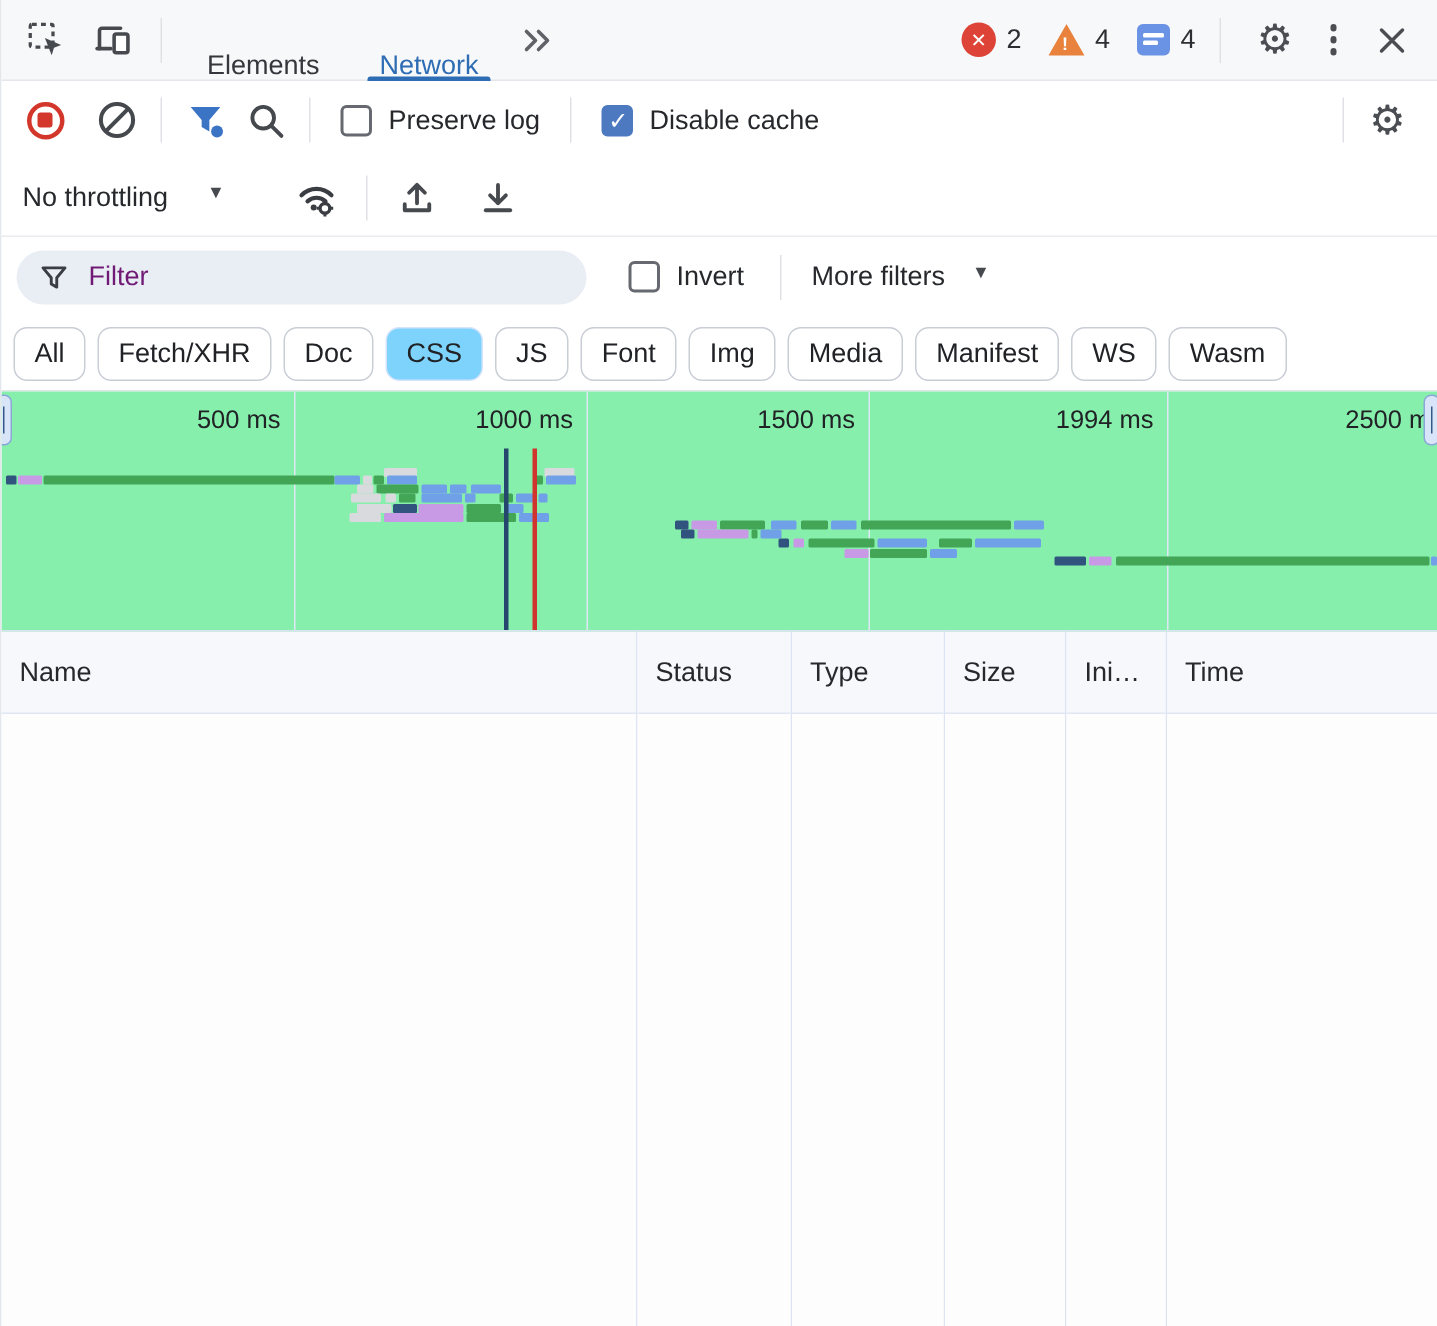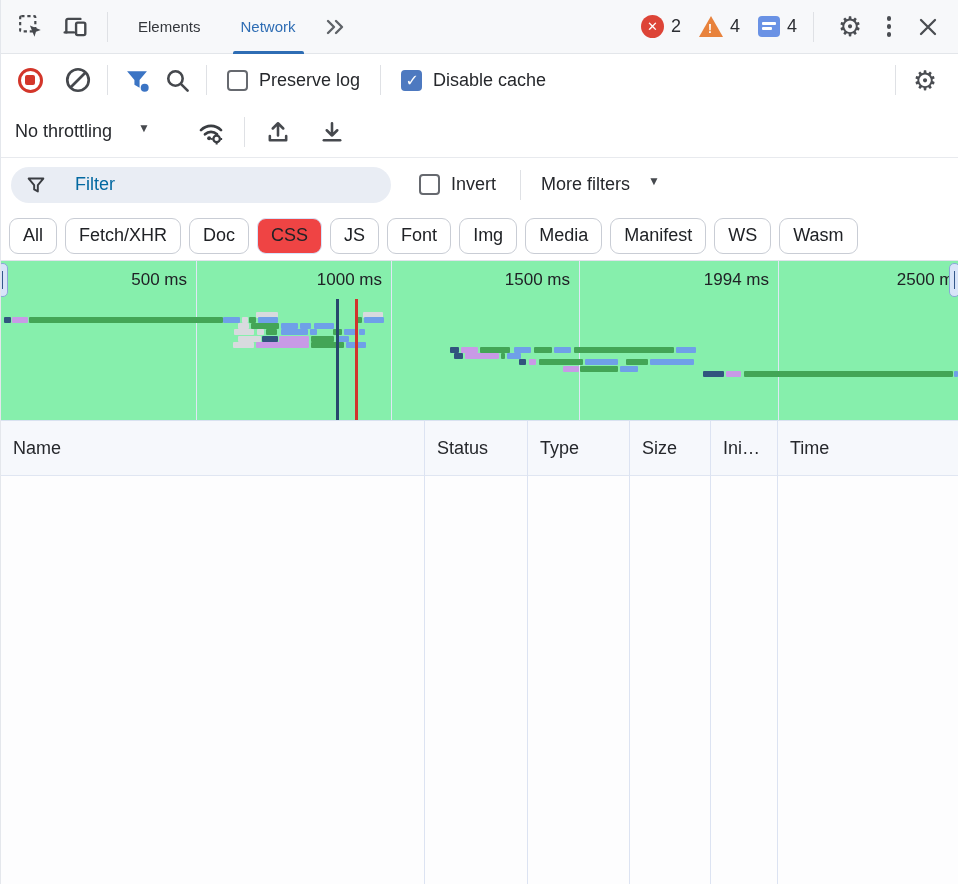--- a/index.html
+++ b/index.html
@@ -12,21 +12,21 @@
     background: #fff;
     overflow: hidden;
     border-left: 1px solid #e4e7ec;
   }
   .row { display:flex; align-items:center; }
 
   
   .tabbar { height:54px; background:#f7f8fa; border-bottom:1px solid #e3e6ea; padding:0 10px; gap:4px; }
   .tabbar .iconbtn { width:40px; height:38px; display:flex; align-items:center; justify-content:center; border-radius:6px; }
   .vdiv { width:1px; height:30px; background:#dfe1e5; margin:0 8px; flex:none; }
-  .tab { position:relative; height:54px; display:flex; align-items:center; padding:0 18px; font-size:15px; color:#34373c; }
+  .tab { position:relative; height:54px; display:flex; align-items:flex-end; padding:0 18px; font-size:18px; color:#34373c; }
   .tab.active { color:#2e6db4; }
   .tab.active::after { content:""; position:absolute; left:10px; right:10px; bottom:0; height:3px; background:#2e6db4; border-radius:2px 2px 0 0; }
   .badge-group { display:flex; align-items:center; gap:7px; margin-left:14px; }
   .badge-count { font-size:18px; color:#2c2e33; }
   .err-circle { width:23px; height:23px; border-radius:50%; background:#dd4437; color:#fff; display:flex; align-items:center; justify-content:center; font-size:13px; font-weight:bold; }
   .warn-tri { position:relative; width:0; height:0; border-left:12px solid transparent; border-right:12px solid transparent; border-bottom:21px solid #e8823c; }
   .warn-tri span { position:absolute; left:-3px; top:6px; color:#fff; font-size:12px; font-weight:bold; }
   .msg-sq { width:22px; height:21px; background:#6a92e5; border-radius:4px 4px 4px 4px; position:relative; }
   .msg-sq i { position:absolute; left:4px; height:2.5px; background:#fff; border-radius:1px; display:block; }
   .dots { display:flex; flex-direction:column; gap:3.5px; align-items:center; padding:0 6px; }
@@ -45,26 +45,26 @@
   .spacer { flex:1; }
 
   
   .toolbar2 { height:52px; background:#fff; border-bottom:1px solid #e8eaee; padding:0 14px; gap:2px; }
   .dd { display:flex; align-items:flex-start; gap:26px; margin-right:18px; }
   .dd .arrow { font-size:12px; color:#46494e; }
 
   
   .filterbar { height:53px; background:#fff; padding:0 10px; gap:2px; }
   .filterpill { display:flex; align-items:center; width:380px; height:36px; background:#e9edf4; border-radius:18px; padding:0 14px; gap:12px; }
-  .filterpill .ph { font-size:18px; color:#0369a1;margin-left:16px; }
+  .filterpill .ph { font-size:18px; color:#701a75; }
 
   
   .chipsrow { height:50px; background:#fff; border-bottom:1px solid #e0e4eb; padding:0 8px; gap:8px; white-space:nowrap; overflow:hidden; }
   .chip { display:inline-flex; align-items:center; height:36px; padding:0 13px; border:1px solid #c9cdd5; border-radius:9px; font-size:18px; color:#202226; background:#fff; flex:none; }
-  .chip.active { background:#ef4444; border-color:#d6e4fb; }
+  .chip.active { background:#7dd3fc; border-color:#d6e4fb; }
 
   
   .overview { position:relative; height:160px; background:#86efac; border-bottom:1px solid #d9e2f0; overflow:hidden; }
   .gridline { position:absolute; top:0; bottom:0; width:1px; background:#dfe7f5; }
   .ticklabel { position:absolute; top:9px; font-size:17px; color:#202226; }
   .ovbar { position:absolute; height:6px; border-radius:1px; }
   .eventline { position:absolute; top:38px; bottom:0; width:2.5px; }
   .handle { position:absolute; top:2px; width:11px; height:34px; background:#d8e4f8; border:1.5px solid #8aa7d8; border-radius:5px; }
   .handle i { position:absolute; left:50%; top:7px; bottom:7px; width:1.5px; margin-left:-1px; background:#35588a; display:block; }
 

